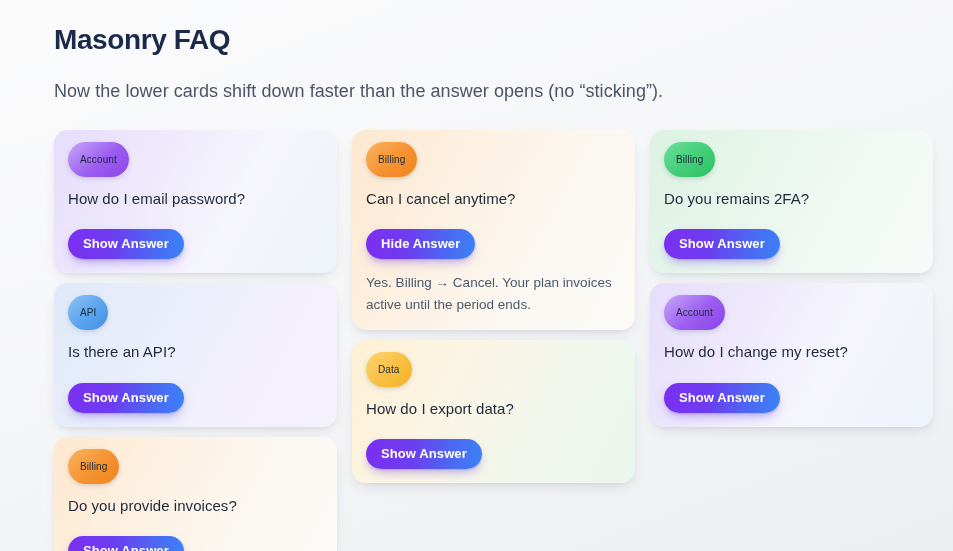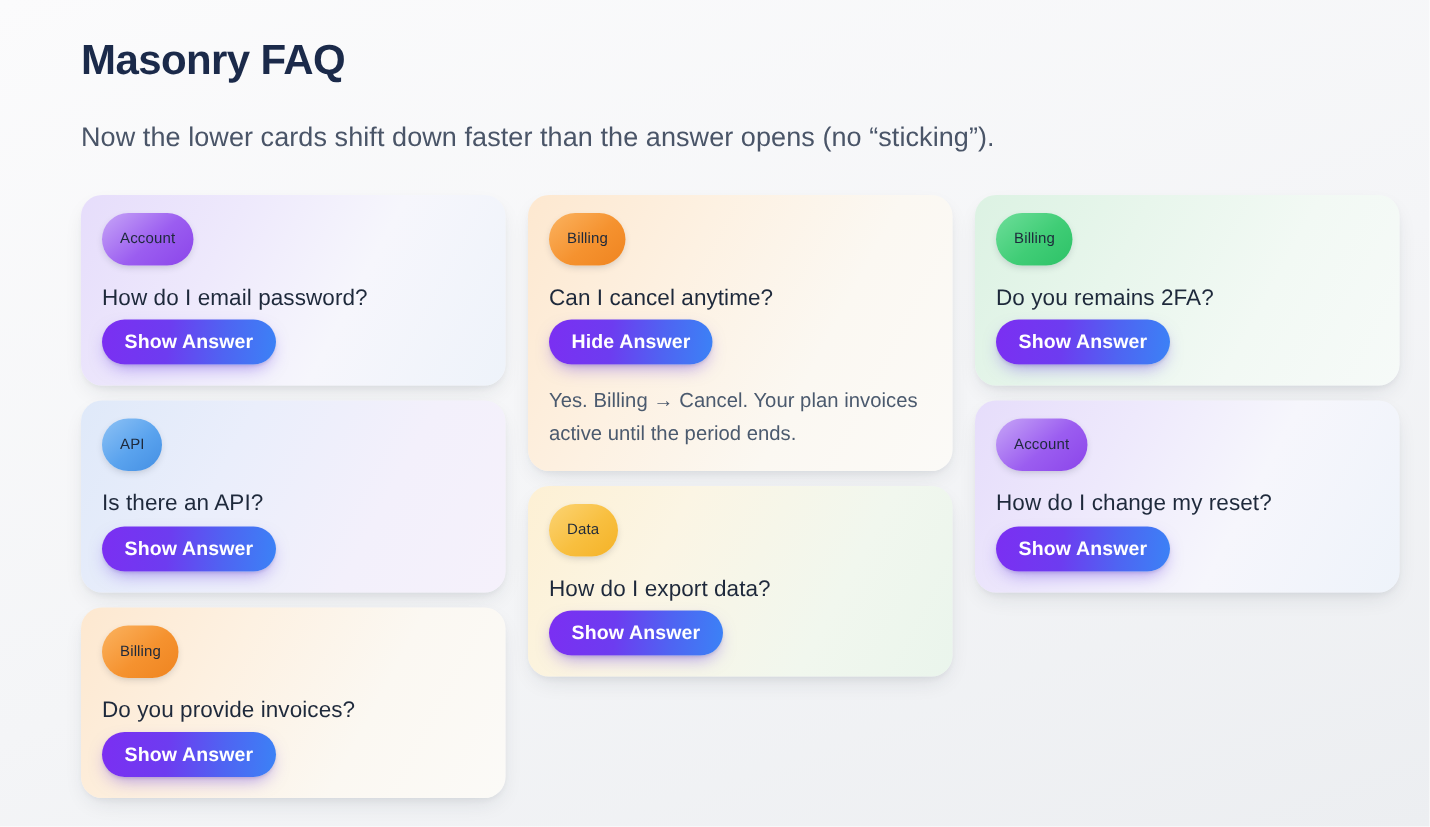--- a/index.html
+++ b/index.html
@@ -114,21 +114,21 @@
     font-size: 15px;
     line-height: 1.35;
     color: #1e293b;
     margin-top: 12px;
     letter-spacing: 0.05px;
   }
 
   
   .toggle-btn {
     display: inline-block;
-    margin-top: 4px;
+    margin-top: 20px;
     padding: 7px 15px 8px 15px;
     border: none;
     border-radius: 999px;
     background: linear-gradient(95deg, #7b2ff2 0%, #6d3cf0 38%, #4f64f2 70%, #3b82f6 100%);
     color: #ffffff;
     font-family: "Liberation Sans", sans-serif;
     font-size: 13px;
     font-weight: bold;
     letter-spacing: 0.1px;
     cursor: pointer;

